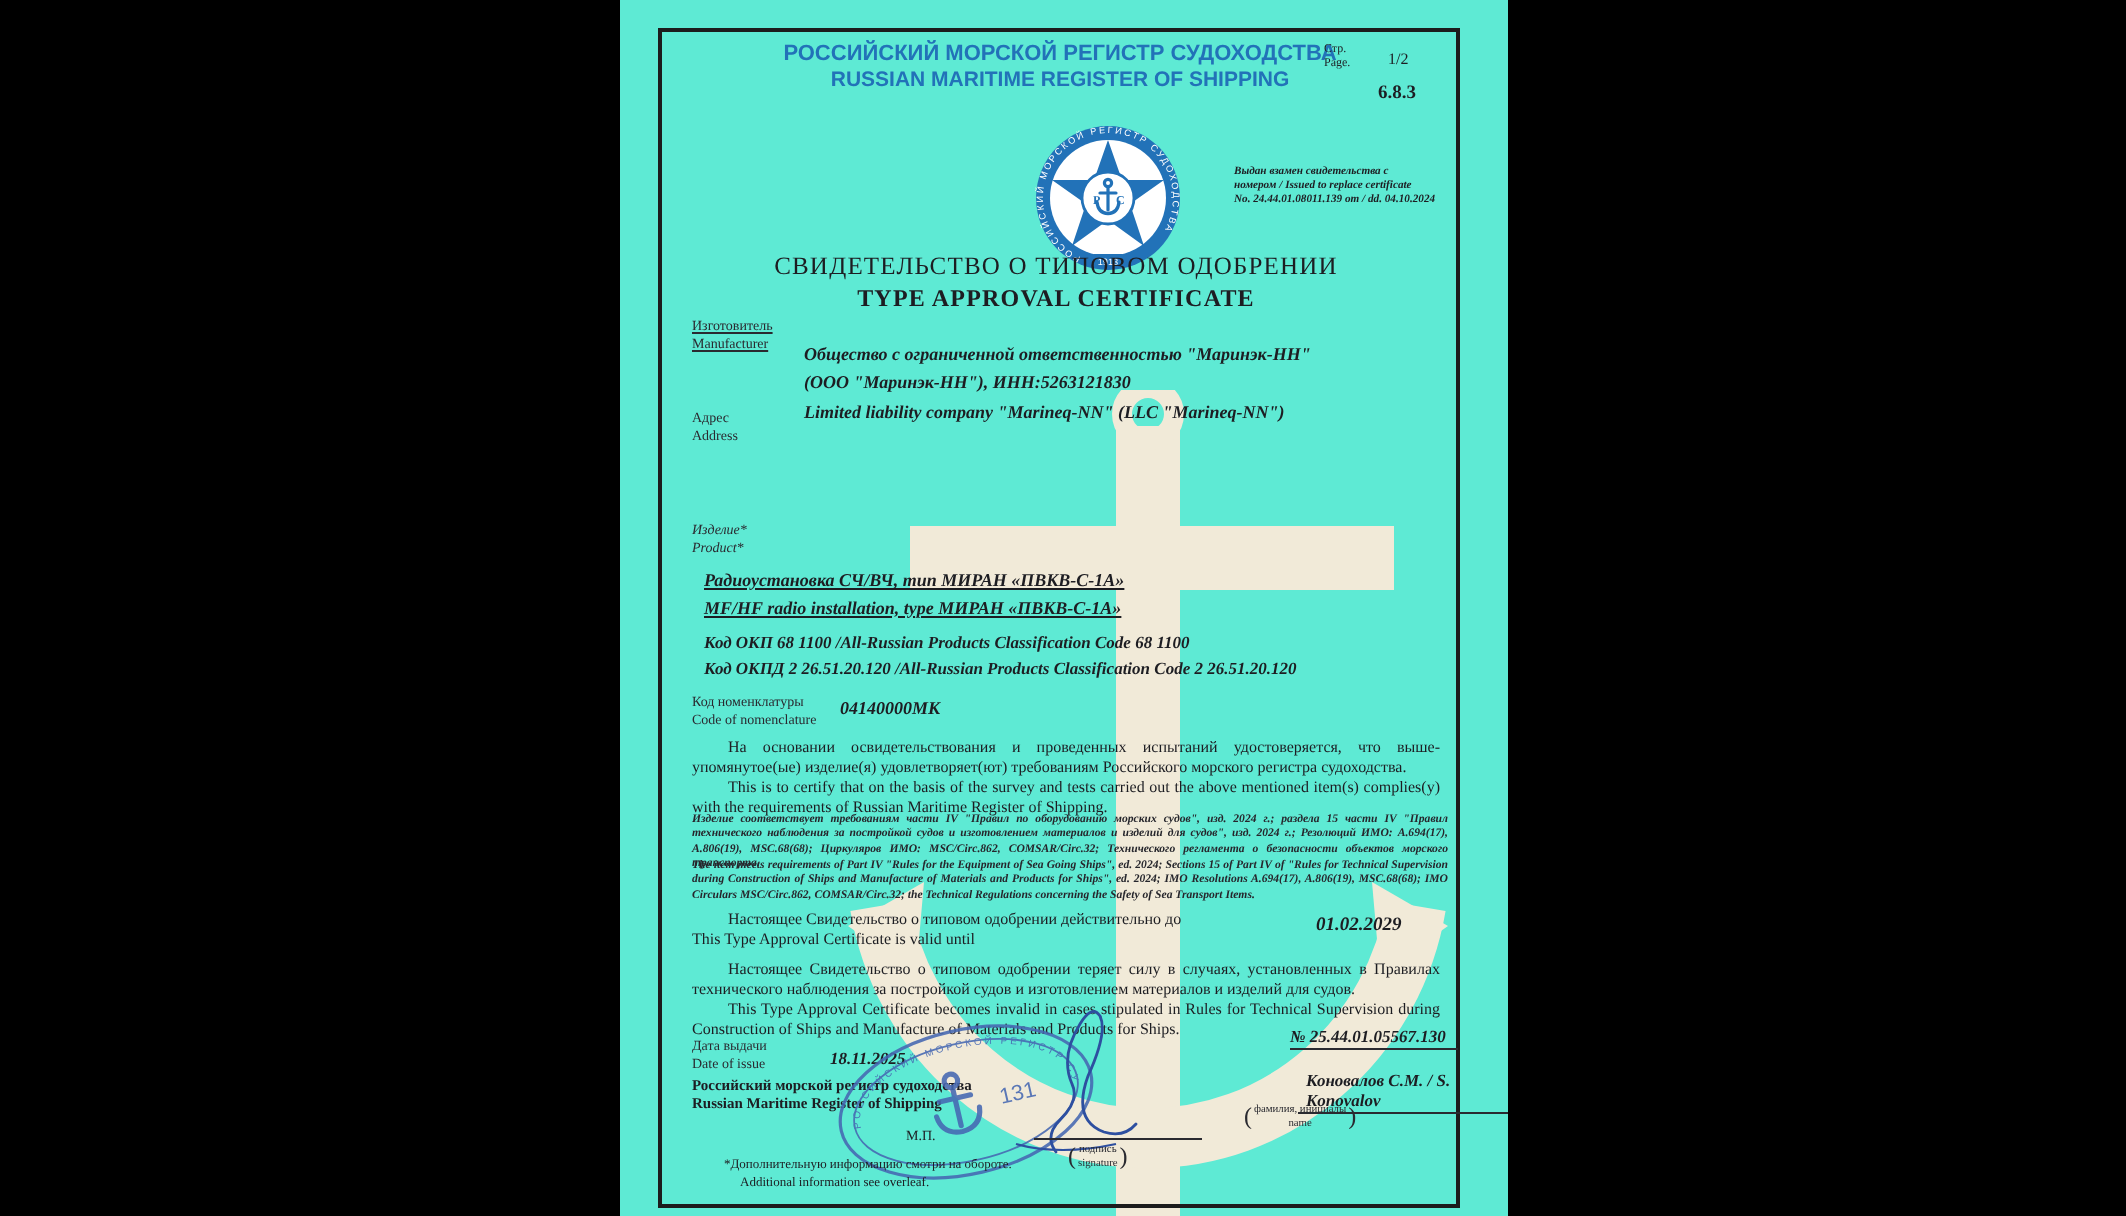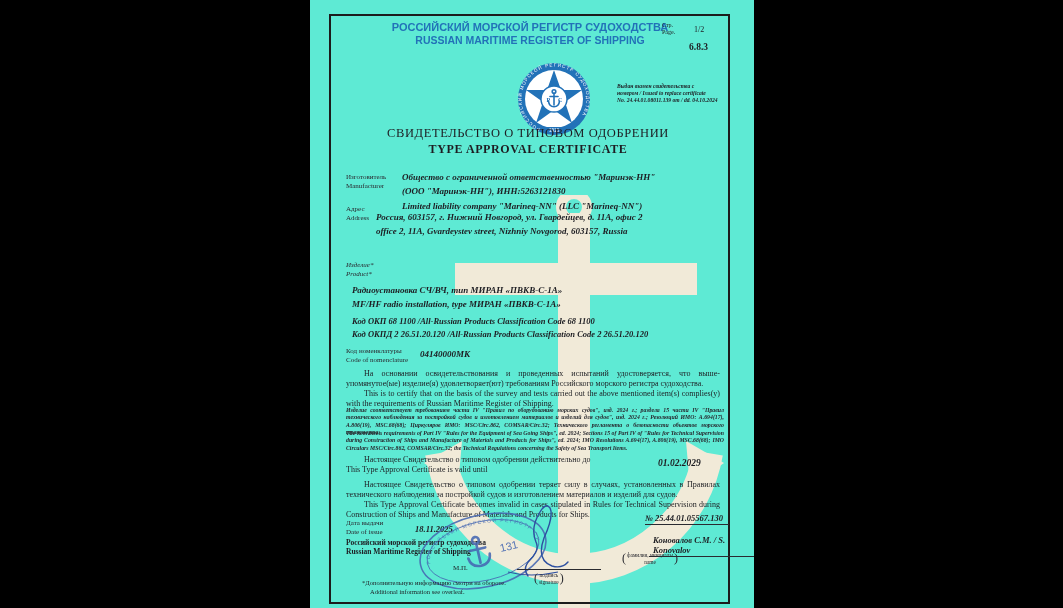--- a/index.html
+++ b/index.html
@@ -77,44 +77,40 @@
 
     <div class="abs z serif bi" style="left:307px;top:83px;width:118px;font-size:5.6px;line-height:7.2px;">
       <div>Выдан взамен свидетельства с</div>
       <div>номером / Issued to replace certificate</div>
       <div>No. 24.44.01.08011.139 от / dd. 04.10.2024</div>
     </div>
 
     <div class="abs z serif" style="left:40px;top:126px;width:356px;text-align:center;font-size:12.5px;font-weight:400;letter-spacing:0.6px;">СВИДЕТЕЛЬСТВО О ТИПОВОМ ОДОБРЕНИИ</div>
     <div class="abs z serif" style="left:40px;top:142px;width:356px;text-align:center;font-size:12px;font-weight:700;letter-spacing:0.6px;">TYPE APPROVAL CERTIFICATE</div>
 
-    <div class="abs z serif lbl" style="left:36px;top:173px;">
+    <div class="abs z serif lbl" style="left:36px;top:159px;text-decoration:underline;">
       <div>Изготовитель</div>
       <div>Manufacturer</div>
     </div>
     <div class="abs z serif bi val" style="left:92px;top:170px;width:322px;">
       <div>Общество с ограниченной ответственностью "Маринэк-НН"</div>
       <div>(ООО "Маринэк-НН"), ИНН:5263121830</div>
       <div>Limited liability company "Marineq-NN" (LLC "Marineq-NN")</div>
     </div>
 
     <div class="abs z serif lbl" style="left:36px;top:205px;">
       <div>Адрес</div>
       <div>Address</div>
     </div>
-    <div class="abs z serif bi val" style="left:66px;top:210px;width:348px;">
-      <div>Россия, 603157, г. Нижний Новгород, ул. Гвардейцев, д. 11А, офис 2</div>
-      <div>office 2, 11A, Gvardeystev street, Nizhniy Novgorod, 603157, Russia</div>
-    </div>
 
     <div class="abs z serif lbl" style="left:36px;top:261px;font-style:italic;">
       <div>Изделие*</div>
       <div>Product*</div>
     </div>
-    <div class="abs z serif bi" style="left:42px;top:284px;width:360px;font-size:9px;line-height:13.5px;">
+    <div class="abs z serif bi" style="left:42px;top:284px;width:360px;font-size:9px;line-height:13.5px;text-decoration:underline;">
       <div>Радиоустановка СЧ/ВЧ, тип МИРАН «ПВКВ-С-1А»</div>
       <div>MF/HF radio installation, type МИРАН «ПВКВ-С-1А»</div>
     </div>
     <div class="abs z serif bi" style="left:42px;top:315px;width:372px;font-size:8.5px;line-height:13px;">
       <div>Код ОКП 68 1100 /All-Russian Products Classification Code 68 1100</div>
       <div>Код ОКПД 2 26.51.20.120 /All-Russian Products Classification Code 2 26.51.20.120</div>
     </div>
 
     <div class="abs z serif lbl" style="left:36px;top:347px;">
       <div>Код номенклатуры</div>

